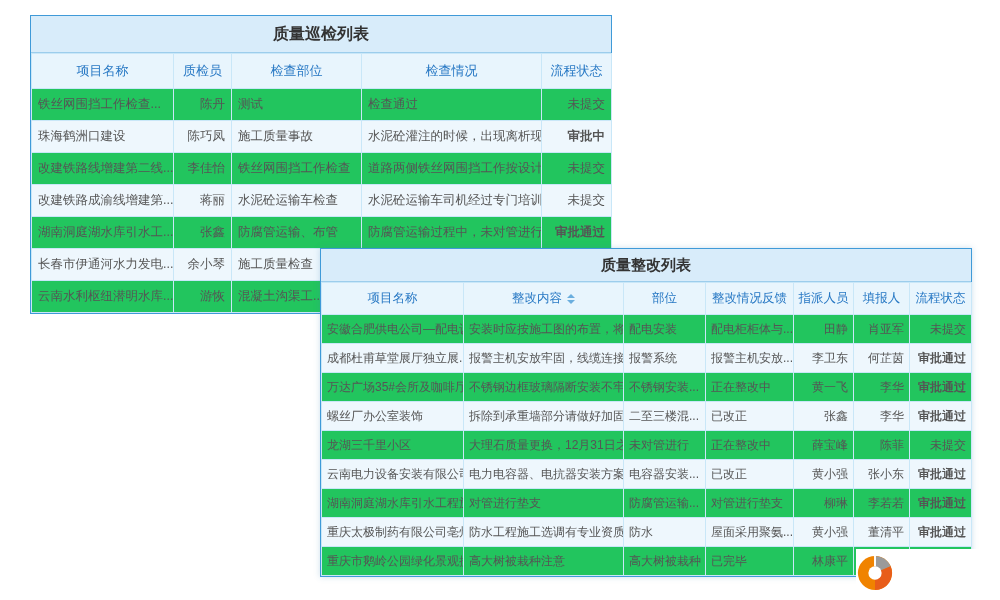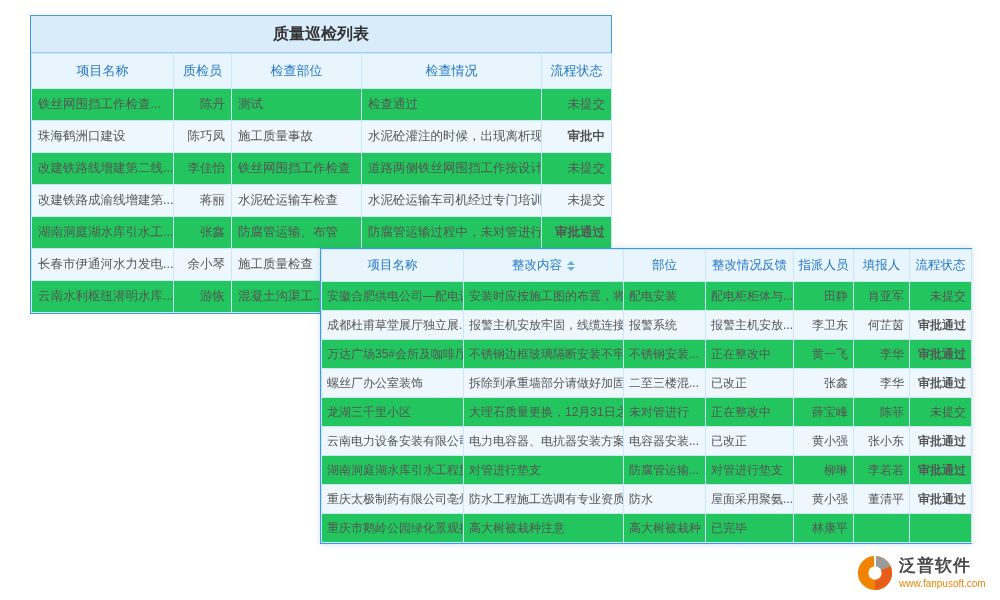--- a/index.html
+++ b/index.html
@@ -107,20 +107,21 @@
         <td class="gname center">游恢</td>
         <td>混凝土沟渠工...</td>
         <td></td>
         <td class="center"></td>
       </tr>
     </tbody>
   </table>
 </div>
 
 <div class="card" id="card-rectify">
+  <div class="card-title">质量整改列表</div>
   <table>
     <colgroup>
         <col style="width:142px">
         <col style="width:160px">
         <col style="width:82px">
         <col style="width:88px">
         <col style="width:60px">
         <col style="width:56px">
         <col style="width:62px">
       </colgroup>
@@ -225,17 +226,13 @@
 </div>
 
 <div id="brand">
   <svg width="38" height="38" viewBox="0 0 40 40">
     <circle cx="20" cy="20" r="18" fill="#f08300"></circle>
     <path d="M20 2 A18 18 0 0 1 36.5 13 L20 20 Z" fill="#9a9a9a"></path>
     <path d="M36.5 13 A18 18 0 0 1 20 38 L20 20 Z" fill="#e85d1a"></path>
     <circle cx="20" cy="20" r="7" fill="#ffffff"></circle>
     <line x1="20" y1="2" x2="20" y2="13" stroke="#ffffff" stroke-width="2"></line>
   </svg>
-  <div class="brand-text">
-    <div class="brand-name">泛普软件</div>
-    <div class="brand-url">www.fanpusoft.com</div>
-  </div>
 </div>
 
 </body></html>

